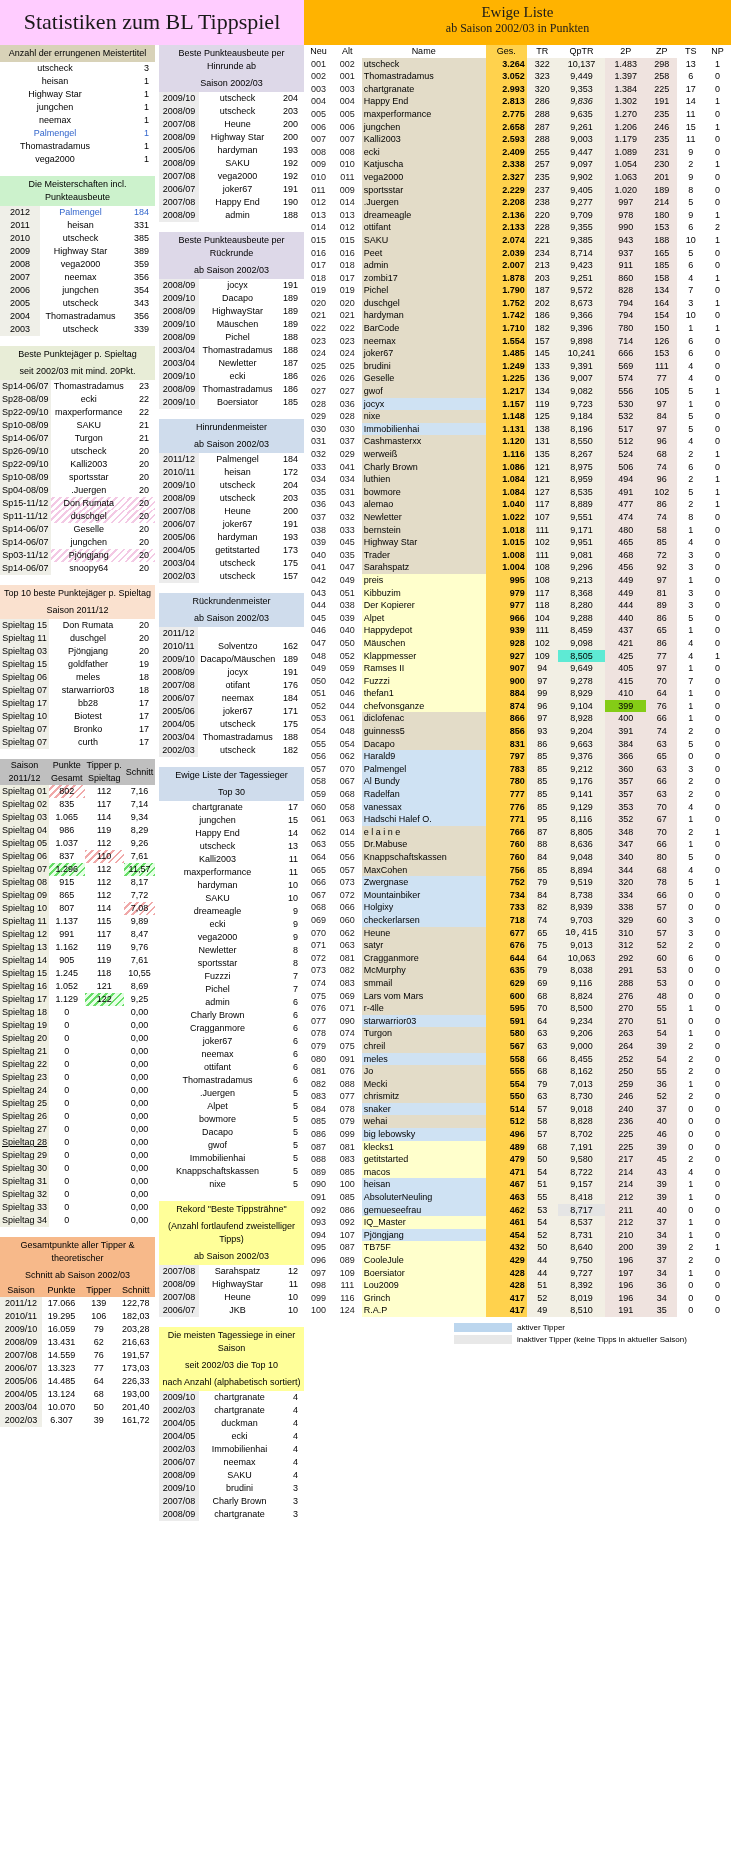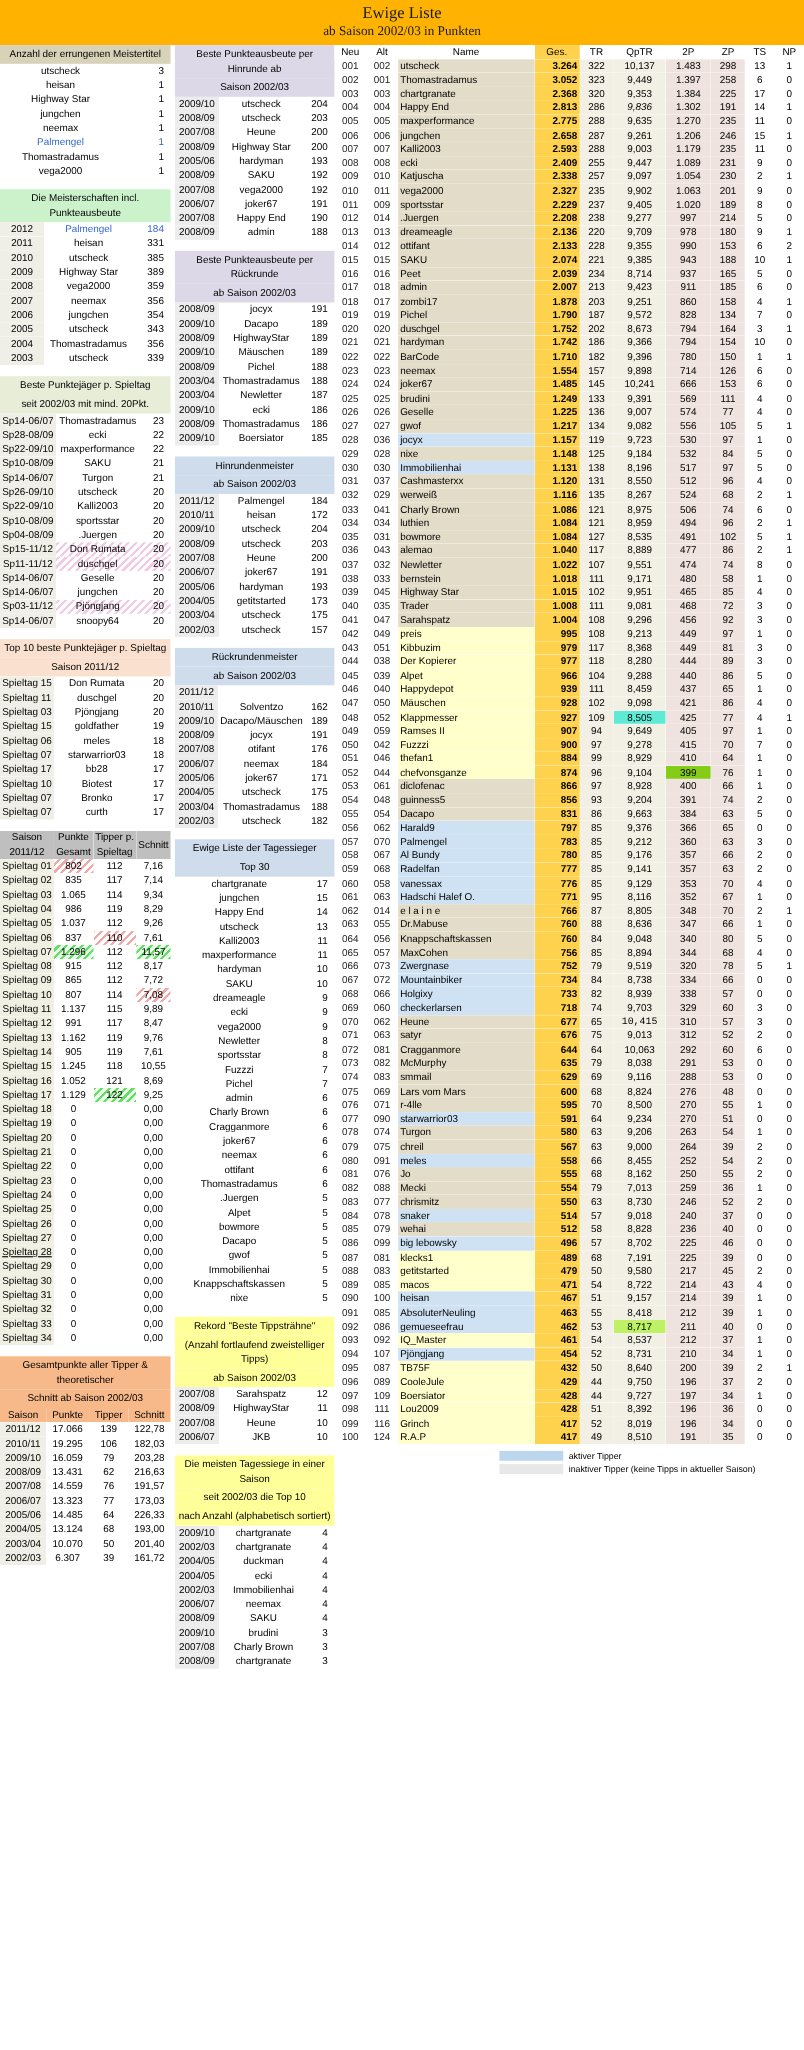--- a/index.html
+++ b/index.html
@@ -87,20 +87,21 @@
   .sw-a { background:#bcd6ee; }
   .sw-b { background:#cfe2f3; }
   .sw-c { background:#e8e8e8; }
 </style>
 </head>
 <body>
 
 <div class="page">
 
   <div style="display:flex; align-items:stretch;">
+    <div class="banner-left" style="width:304px;flex:0 0 304px;">Statistiken zum BL Tippspiel</div>
     <div class="banner-right" style="flex:1 1 auto;">
       <div class="l1">Ewige Liste</div>
       <div class="l2">ab Saison 2002/03 in Punkten</div>
     </div>
   </div>
 
   <div class="cols">
 
     <div class="col-a">
 
@@ -1147,21 +1148,21 @@
               <td class="el-n" style="width: 46px; background: rgb(242, 239, 228);">9,449</td>
               <td class="el-n" style="width: 40px; background: rgb(239, 227, 223);">1.397</td>
               <td class="el-n" style="width: 30px; background: rgb(239, 227, 223);">258</td>
               <td class="el-n" style="width: 26px;">6</td>
               <td class="el-n" style="width: 26px;">0</td>
             </tr>
             <tr>
               <td class="el-pos" style="width: 28px;">003</td>
               <td class="el-alt" style="width: 28px;">003</td>
               <td class="el-name" style="width: 120px; background: rgb(227, 220, 200);">chartgranate</td>
-              <td class="el-ges" style="width: 40px; background: rgb(255, 210, 77); font-weight: bold;">2.368</td>
+              <td class="el-ges" style="width: 40px; background: rgb(255, 210, 77); font-weight: bold;">2.993</td>
               <td class="el-n" style="width: 30px; background: rgb(242, 239, 228);">320</td>
               <td class="el-n" style="width: 46px; background: rgb(242, 239, 228);">9,353</td>
               <td class="el-n" style="width: 40px; background: rgb(239, 227, 223);">1.384</td>
               <td class="el-n" style="width: 30px; background: rgb(239, 227, 223);">225</td>
               <td class="el-n" style="width: 26px;">17</td>
               <td class="el-n" style="width: 26px;">0</td>
             </tr>
             <tr>
               <td class="el-pos" style="width: 28px;">004</td>
               <td class="el-alt" style="width: 28px;">004</td>
@@ -2217,21 +2218,21 @@
               <td class="el-n" style="width: 30px; background: rgb(239, 227, 223);">39</td>
               <td class="el-n" style="width: 26px;">1</td>
               <td class="el-n" style="width: 26px;">0</td>
             </tr>
             <tr>
               <td class="el-pos" style="width: 28px;">092</td>
               <td class="el-alt" style="width: 28px;">086</td>
               <td class="el-name" style="width: 120px; background: rgb(207, 226, 243);">gemueseefrau</td>
               <td class="el-ges" style="width: 40px; background: rgb(255, 210, 77); font-weight: bold;">462</td>
               <td class="el-n" style="width: 30px; background: rgb(242, 239, 228);">53</td>
-              <td class="el-n" style="width: 46px; background: #bef264;">8,717</td>
+              <td class="el-n" style="width: 46px; background: #e5e5e5;">8,717</td>
               <td class="el-n" style="width: 40px; background: rgb(239, 227, 223);">211</td>
               <td class="el-n" style="width: 30px; background: rgb(239, 227, 223);">40</td>
               <td class="el-n" style="width: 26px;">0</td>
               <td class="el-n" style="width: 26px;">0</td>
             </tr>
             <tr>
               <td class="el-pos" style="width: 28px;">093</td>
               <td class="el-alt" style="width: 28px;">092</td>
               <td class="el-name" style="width: 120px; background: rgb(255, 255, 204);">IQ_Master</td>
               <td class="el-ges" style="width: 40px; background: rgb(255, 210, 77); font-weight: bold;">461</td>

